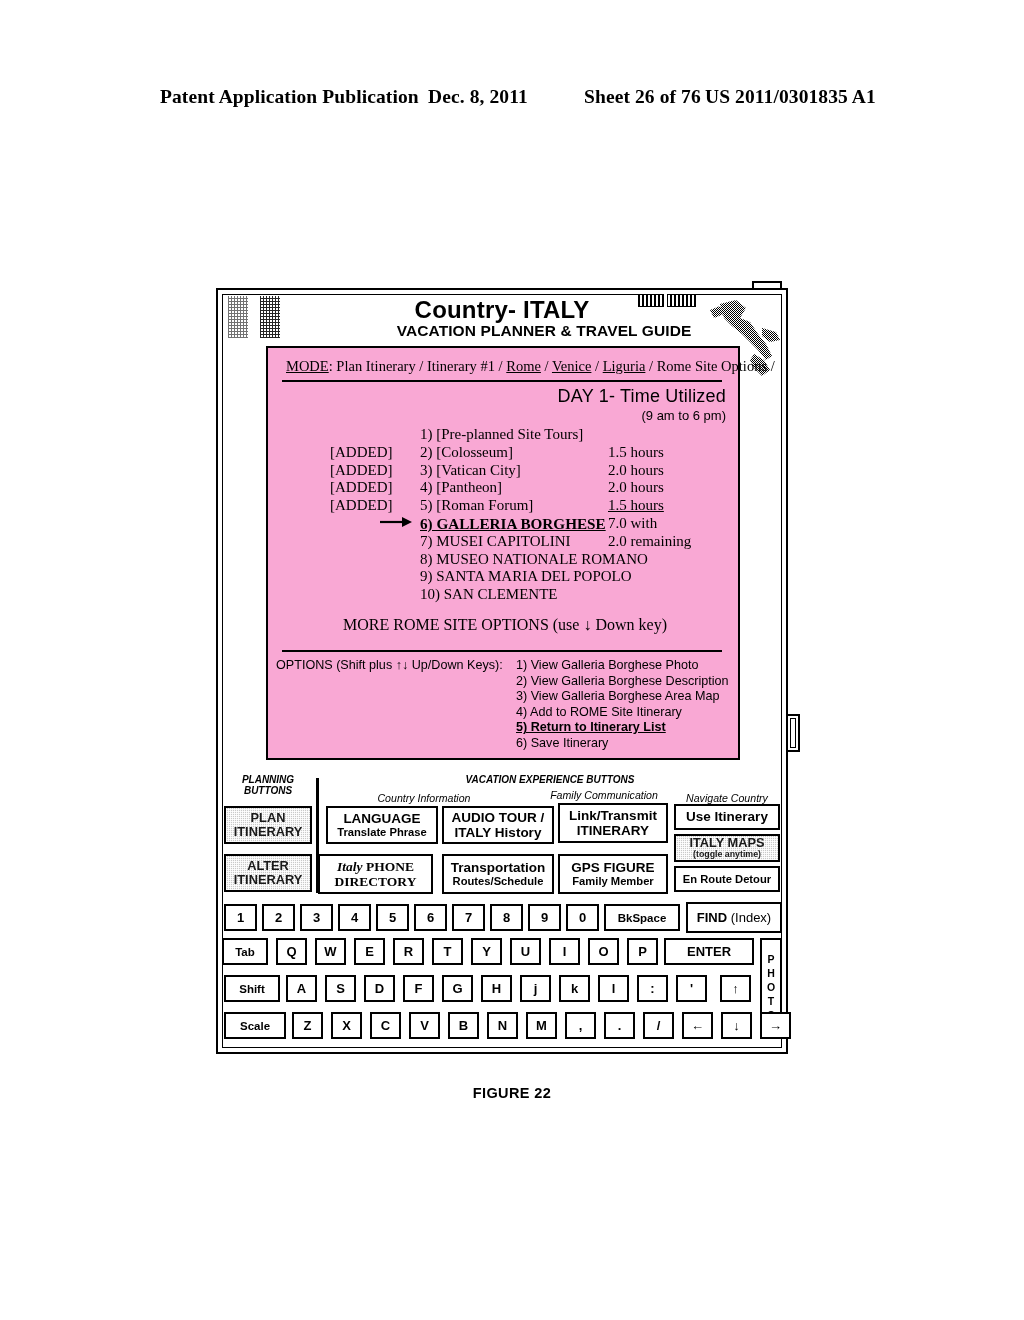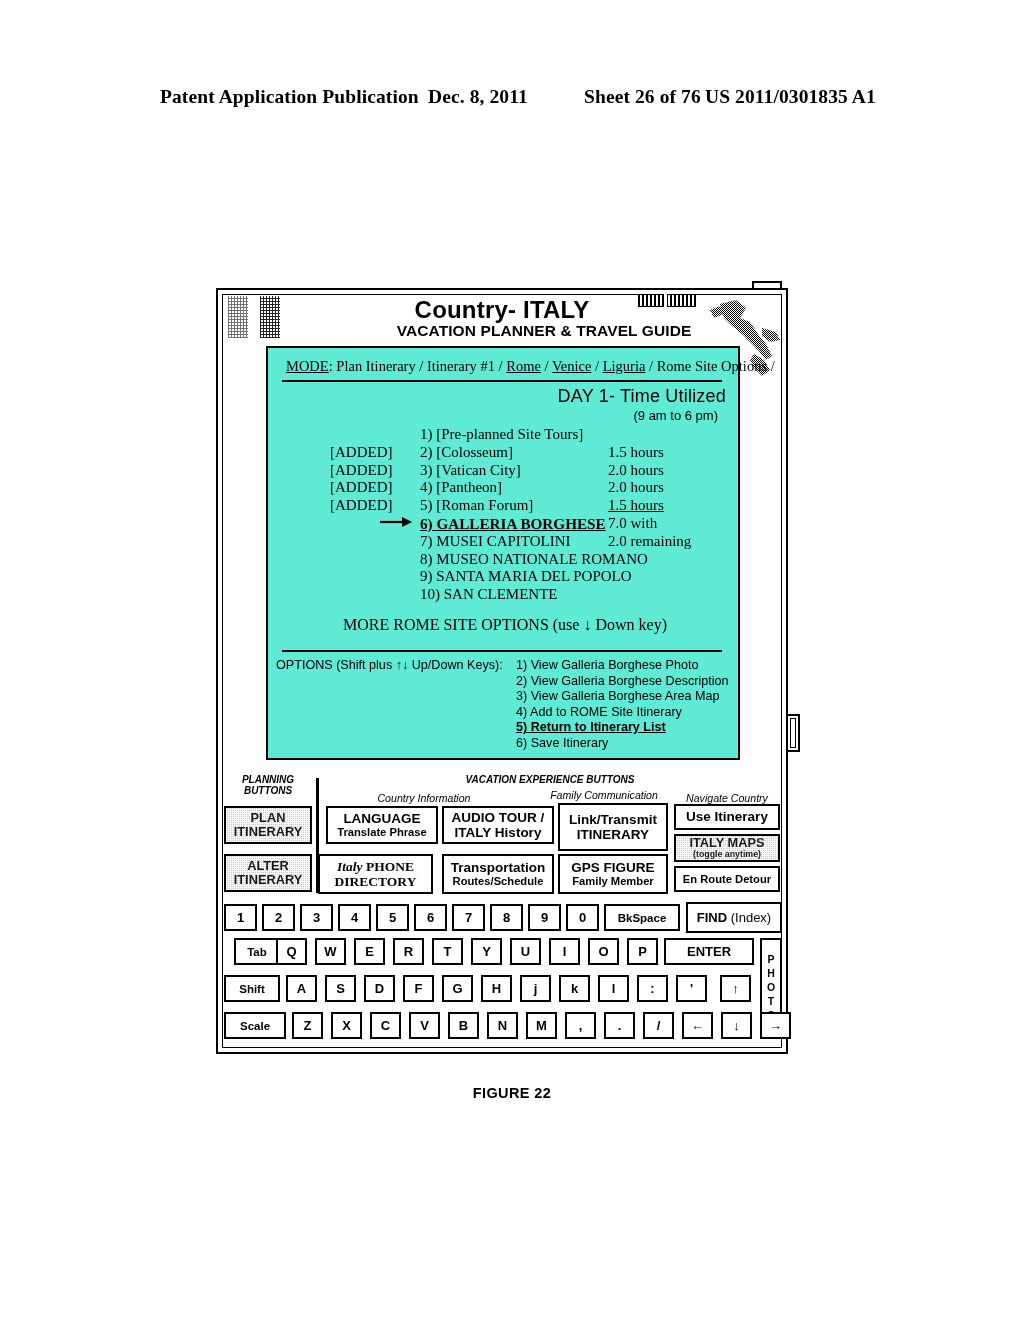--- a/index.html
+++ b/index.html
@@ -45,31 +45,31 @@
   .italy-map svg{display:block;}
 
   
   .title1{position:absolute;left:216px;top:296px;width:572px;text-align:center;
     font-size:24px;font-weight:bold;letter-spacing:.2px;}
   .title2{position:absolute;left:216px;top:322px;width:572px;text-align:center;
     font-size:15.5px;font-weight:bold;letter-spacing:.1px;padding-left:42px;}
 
   
   .screen{position:absolute;left:266px;top:346px;width:474px;height:414px;
-    border:2px solid #000;background:#5eead4;box-sizing:border-box;}
+    border:2px solid #000;background:#f9a8d4;box-sizing:border-box;}
 
   .mode-line{position:absolute;left:18px;top:10px;right:6px;
     font-family:"Liberation Serif",serif;font-size:14.5px;white-space:nowrap;}
   .mode-line .u{text-decoration:underline;}
 
   .hr-top{position:absolute;left:14px;top:32px;width:440px;border-top:2px solid #000;}
 
   .day-title{position:absolute;left:0;top:38px;width:458px;text-align:right;
     font-size:18px;letter-spacing:.2px;}
-  .day-sub{position:absolute;left:0;top:60px;width:450px;text-align:right;font-size:13px;}
+  .day-sub{position:absolute;left:0;top:60px;width:450px;text-align:right;font-size:13px;padding-left:8px;}
 
   .sitelist{position:absolute;left:0;top:78px;width:474px;
     font-family:"Liberation Serif",serif;font-size:15px;line-height:17.8px;}
   .srow{position:relative;height:17.8px;}
   .s-added{position:absolute;left:62px;width:86px;text-align:left;}
   .s-name{position:absolute;left:152px;}
   .s-time{position:absolute;left:340px;}
   .srow.sel .s-name{font-weight:bold;text-decoration:underline;font-size:15.2px;}
   .s-arrow{position:absolute;left:112px;top:-1px;width:34px;height:16px;}
   .s-arrow svg{display:block;}
@@ -271,21 +271,21 @@
   </div>
 
   <div class="btn" style="left:106px;top:36px;width:112px;height:38px;">
     <span class="l1">LANGUAGE</span>
       <span class="l2">Translate Phrase</span>
   </div>
   <div class="btn" style="left:222px;top:36px;width:112px;height:38px;">
     <span class="l1">AUDIO TOUR /</span>
       <span class="l1">ITALY History</span>
   </div>
-  <div class="btn" style="left:338px;top:33px;width:110px;height:48px;text-align:right;">
+  <div class="btn" style="left:338px;top:33px;width:110px;height:40px;text-align:right;">
     <span class="l1">Link/Transmit</span>
       <span class="l1">ITINERARY</span>
   </div>
   <div class="btn" style="left:454px;top:34px;width:106px;height:26px;">
     <span class="l1">Use Itinerary</span>
   </div>
   <div class="btn shaded" style="left:454px;top:64px;width:106px;height:28px;">
     <span class="l1">ITALY MAPS</span>
       <span class="l2">(toggle anytime)</span>
   </div>
@@ -318,21 +318,21 @@
   <div class="key" style="left:230px;top:2px;width:33px;height:27px;">7</div>
   <div class="key" style="left:268px;top:2px;width:33px;height:27px;">8</div>
   <div class="key" style="left:306px;top:2px;width:33px;height:27px;">9</div>
   <div class="key" style="left:344px;top:2px;width:33px;height:27px;">0</div>
   <div class="key small" style="left:382px;top:2px;width:76px;height:27px;">BkSpace</div>
   <div class="key" style="left:464px;top:0px;width:96px;height:31px;">
 
     <span><b>FIND</b><span style="font-weight:normal"> (Index)</span></span>
   </div>
 
-  <div class="key small" style="left:12px;top:36px;width:46px;height:27px;">Tab</div>
+  <div class="key small" style="left:0;top:36px;width:46px;height:27px;">Tab</div>
   <div class="key" style="left:54px;top:36px;width:31px;height:27px;">Q</div>
   <div class="key" style="left:93px;top:36px;width:31px;height:27px;">W</div>
   <div class="key" style="left:132px;top:36px;width:31px;height:27px;">E</div>
   <div class="key" style="left:171px;top:36px;width:31px;height:27px;">R</div>
   <div class="key" style="left:210px;top:36px;width:31px;height:27px;">T</div>
   <div class="key" style="left:249px;top:36px;width:31px;height:27px;">Y</div>
   <div class="key" style="left:288px;top:36px;width:31px;height:27px;">U</div>
   <div class="key" style="left:327px;top:36px;width:31px;height:27px;">I</div>
   <div class="key" style="left:366px;top:36px;width:31px;height:27px;">O</div>
   <div class="key" style="left:405px;top:36px;width:31px;height:27px;">P</div>

